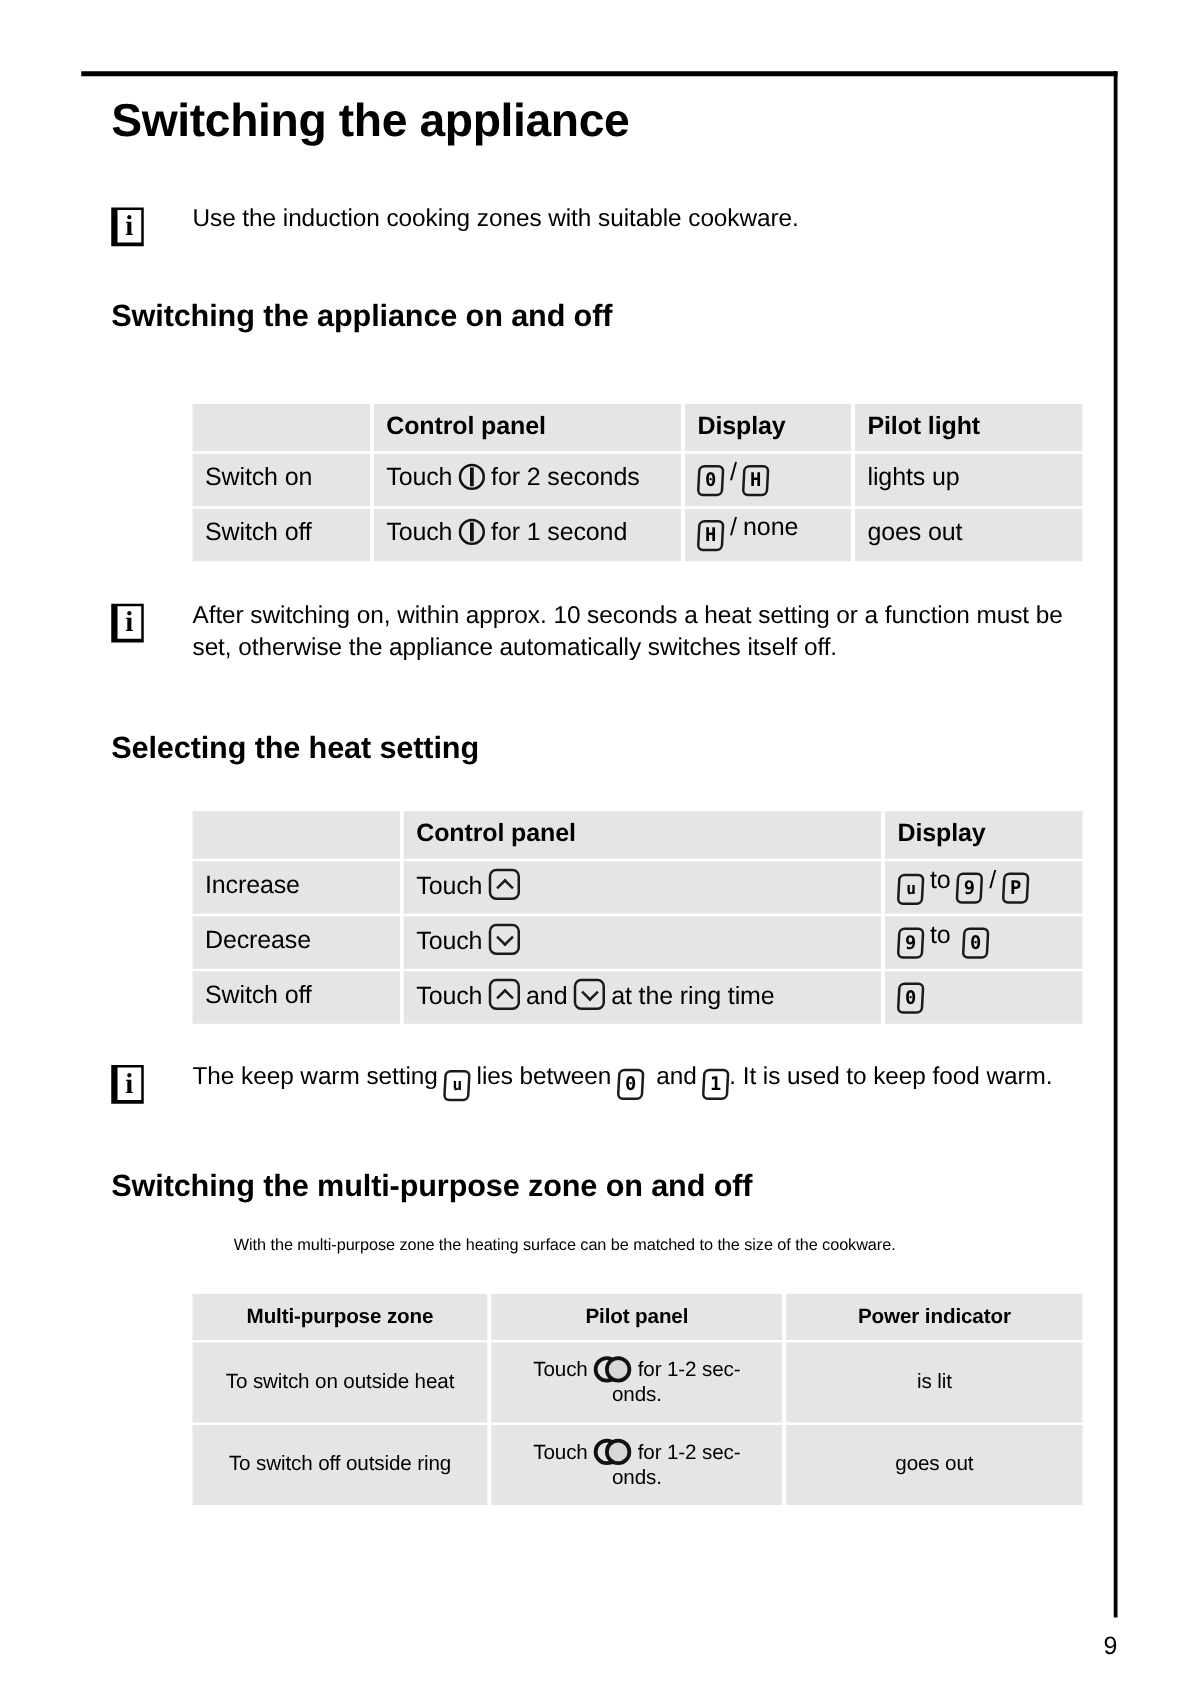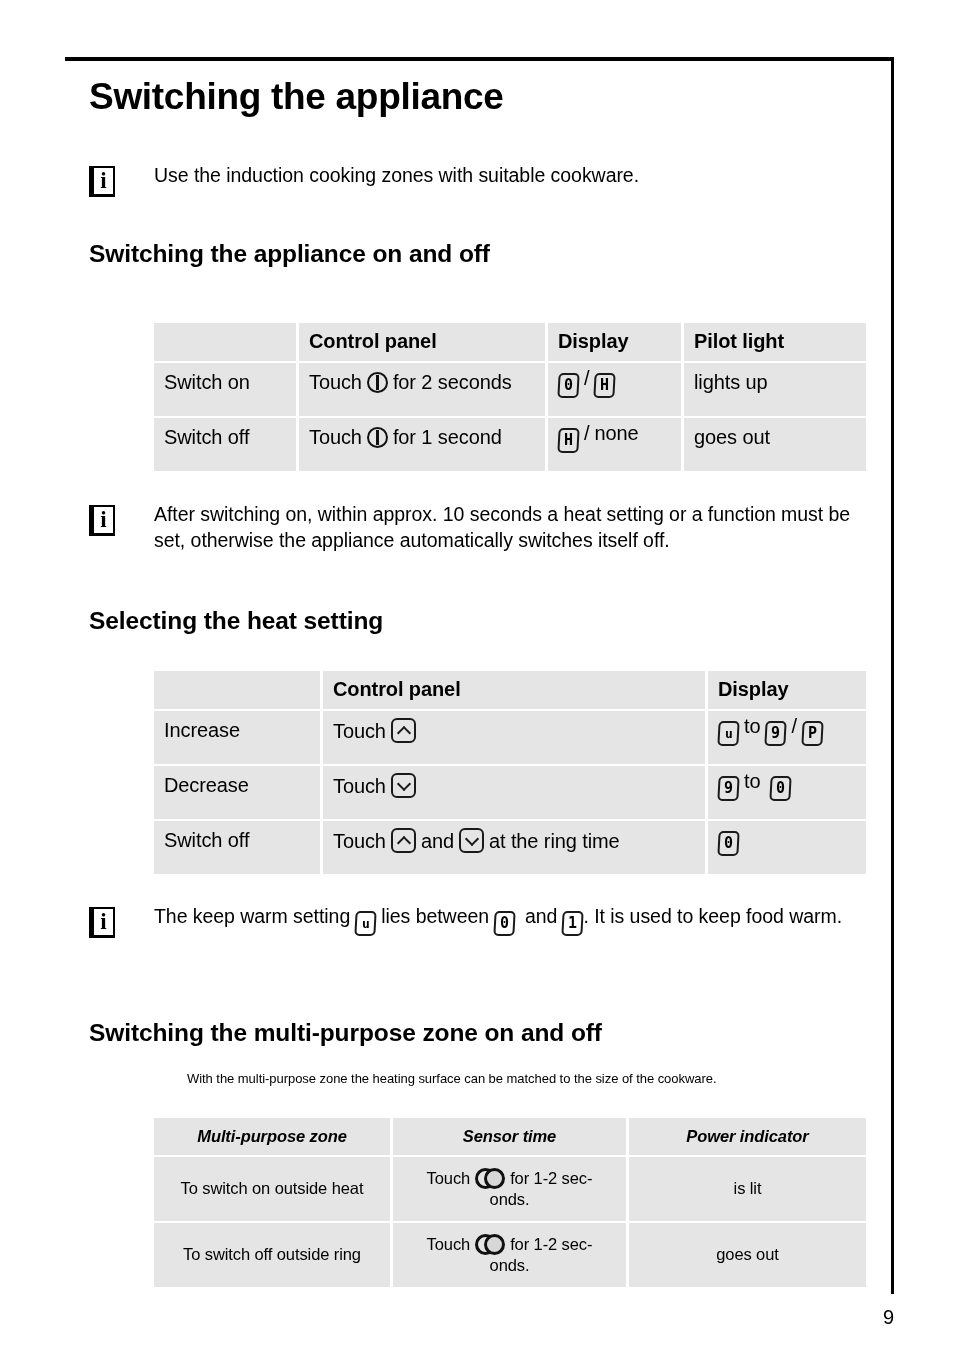--- a/index.html
+++ b/index.html
@@ -114,33 +114,32 @@
     font-size: 20px;
     font-weight: bold;
     height: 38px;
     padding: 0 0 0 10px;
     letter-spacing: -0.1px;
   }
   table.spec th.hdr.blank { }
   table.spec td.cell {
     font-size: 20px;
     height: 39px;
-    padding: 0 0 14px 10px;
+    padding: 0 0 3px 10px;
     letter-spacing: -0.1px;
   }
 
   
   table.spec.centered td, table.spec.centered th {
     text-align: center;
   }
   table.spec.centered th.hdr {
     font-size: 16.5px;
     height: 37px;
     padding: 0 20px;
-    font-style: italic;
   }
   table.spec.centered td.cell {
     font-size: 16.5px;
     height: 56px;
     padding: 4px 6px;
     line-height: 1.25;
   }
 
   .cellline { display: block; }
 
@@ -372,37 +371,37 @@
       </td>
     </tr>
   </tbody>
     </table>
 
   <div class="note" style="margin-top:28px;">
     <div class="note-icon">i</div>
     <div class="note-text"><span>The keep warm setting</span><span class="sp"></span><span class="chip small"><span>u</span></span><span class="sp"></span><span>lies between</span><span class="sp"></span><span class="chip"><span>0</span></span><span class="sp"></span><span class="sp"></span><span>and</span><span class="sp"></span><span class="chip"><span>1</span></span><span>. It is used to keep food warm.</span></div>
   </div>
 
-  <h2 class="section-title" style="margin-top:82px;margin-bottom:23px;">Switching the multi-purpose zone on and off</h2>
+  <h2 class="section-title" style="margin-top:54px;margin-bottom:23px;">Switching the multi-purpose zone on and off</h2>
 
   <div class="body-para" style="margin-bottom:29px;">With the multi-purpose zone the heating surface can be matched to the size of the cookware.</div>
 
   <table class="spec centered">
     <colgroup>
       <col style="width:236px">
         <col style="width:3px">
       <col style="width:233px">
         <col style="width:3px">
       <col style="width:237px">
     </colgroup>
     <tbody>
         <tr>
       <th class="hdr">Multi-purpose zone</th>
       <th class="gap"></th>
-      <th class="hdr">Sensor time</th>
+      <th class="hdr">Pilot panel</th>
       <th class="gap"></th>
       <th class="hdr">Power indicator</th>
     </tr>
     <tr>
       <td class="cell">To switch on outside  heat</td>
       <td class="gap"></td>
       <td class="cell">
         <span class="cellline"><span>Touch</span><span class="sp"></span><span class="zone-icon"><i class="left"></i><i class="right"></i></span><span class="sp"></span><span>for 1-2 sec-</span></span>
         <span class="cellline">onds.</span>
       </td>

